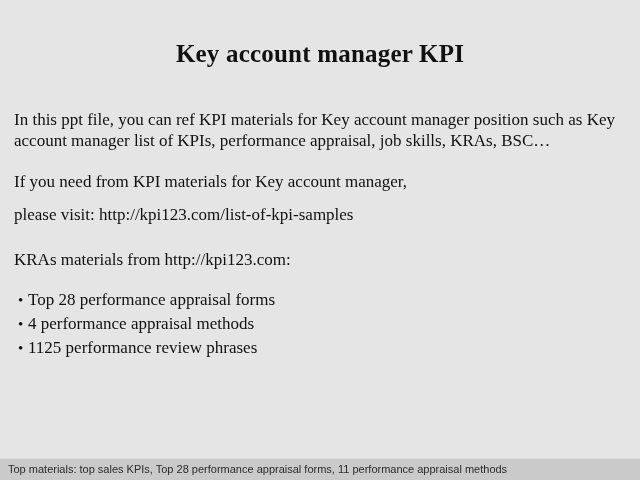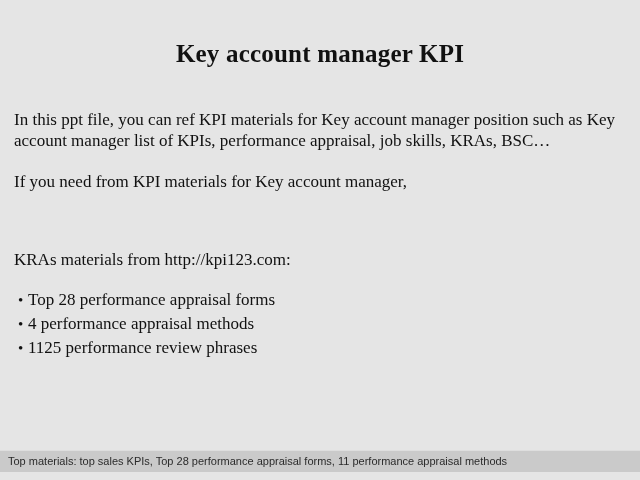--- a/index.html
+++ b/index.html
@@ -60,21 +60,21 @@
   .bullet-glyph {
     width: 10px;
     flex: 0 0 10px;
     font-size: 15px;
   }
   .bullet-text { flex: 1; }
   .slide-footer {
     position: absolute;
     left: 0;
     right: 0;
-    bottom: 8px;
+    bottom: 0;
     height: 22px;
     background: #cacaca;
     border-top: 1px solid #dedede;
   }
   .footer-text {
     font-family: "Liberation Sans", sans-serif;
     font-size: 11px;
     line-height: 21px;
     color: #2b2b2b;
     padding-left: 8px;
@@ -85,20 +85,21 @@
 <body>
 
 <div class="slide">
 
   <h1 class="slide-title">Key account manager KPI</h1>
 
   <p class="body-text p-intro">In this ppt file, you can ref KPI materials for Key account manager position such as Key account manager list of KPIs, performance appraisal, job skills, KRAs, BSC…</p>
 
   <p class="body-text p-more">If you need from KPI materials for Key account manager,</p>
 
+  <p class="body-text p-visit">please visit: http://kpi123.com/list-of-kpi-samples</p>
 
   <p class="body-text p-other">KRAs materials from http://kpi123.com:</p>
 
   <ul class="bullet-list">
     <li class="bullet-item">
       <span class="bullet-glyph">•</span>
       <span class="bullet-text">Top 28 performance appraisal forms</span>
     </li>
     <li class="bullet-item">
       <span class="bullet-glyph">•</span>

